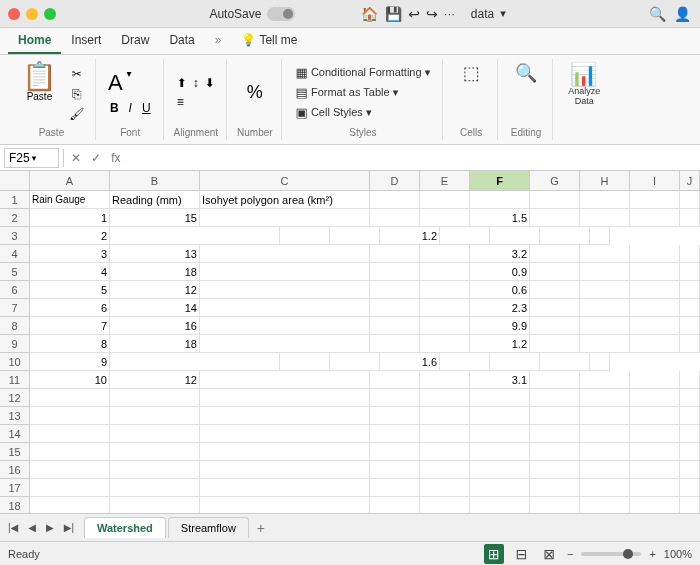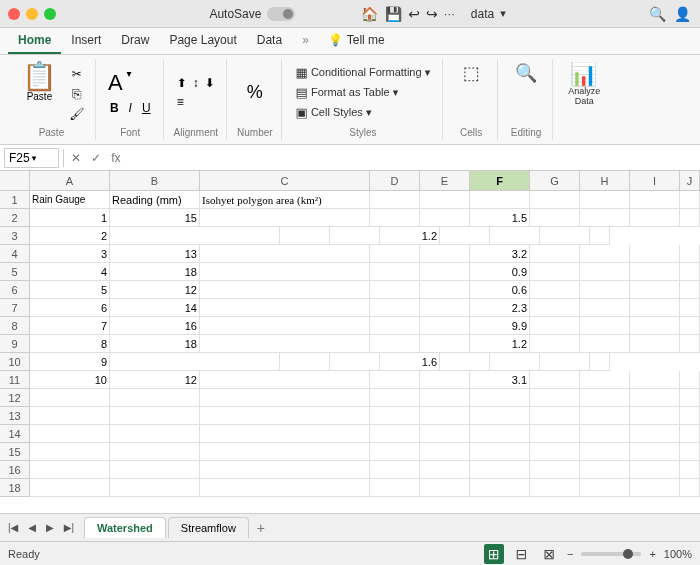--- a/index.html
+++ b/index.html
@@ -112,21 +112,20 @@
       <span style="font-size:14px;">🔍</span>
       <span style="font-size:14px;">👤</span>
     </div>
   </div>
 
   <div class="ribbon">
     <div class="ribbon-tabs">
       <div class="ribbon-tab active">Home</div>
       <div class="ribbon-tab">Insert</div>
       <div class="ribbon-tab">Draw</div>
-      <div class="ribbon-tab">Page Layout</div>
       <div class="ribbon-tab">Data</div>
       <div class="ribbon-tab" style="color:#888;">»</div>
       <div class="ribbon-tab" style="display:flex;align-items:center;gap:3px;">
         <span>💡</span> Tell me
       </div>
     </div>
 
     <div class="ribbon-content">
 
       <div class="ribbon-group">
@@ -252,21 +251,21 @@
         <div class="col-header" style="width:50px;">H</div>
         <div class="col-header" style="width:50px;">I</div>
         <div class="col-header" style="width:20px;">J</div>
       </div>
 
       <div id="grid-body">
           <div class="grid-row">
             <div class="row-header">1</div>
             <div class="grid-cell text-cell" style="width: 80px; min-width: 80px; font-size: 10px;">Rain Gauge</div>
             <div class="grid-cell text-cell" style="width: 90px; min-width: 90px;">Reading (mm)</div>
-            <div class="grid-cell text-cell" style="width: 170px; min-width: 170px; font-family: Liberation Serif, serif;">Isohyet polygon area (km²)</div>
+            <div class="grid-cell text-cell" style="width: 170px; min-width: 170px;">Isohyet polygon area (km²)</div>
             <div class="grid-cell text-cell" style="width: 50px; min-width: 50px;"></div>
             <div class="grid-cell text-cell" style="width: 50px; min-width: 50px;"></div>
             <div class="grid-cell text-cell" style="width: 60px; min-width: 60px;"></div>
             <div class="grid-cell text-cell" style="width: 50px; min-width: 50px;"></div>
             <div class="grid-cell text-cell" style="width: 50px; min-width: 50px;"></div>
             <div class="grid-cell text-cell" style="width: 50px; min-width: 50px;"></div>
             <div class="grid-cell" style="width: 20px;"></div>
           </div>
           <div class="grid-row">
             <div class="row-header">2</div>
@@ -443,20 +442,33 @@
             <div class="grid-cell text-cell" style="width: 50px; min-width: 50px;"></div>
             <div class="grid-cell text-cell" style="width: 50px; min-width: 50px;"></div>
             <div class="grid-cell text-cell" style="width: 60px; min-width: 60px;"></div>
             <div class="grid-cell text-cell" style="width: 50px; min-width: 50px;"></div>
             <div class="grid-cell text-cell" style="width: 50px; min-width: 50px;"></div>
             <div class="grid-cell text-cell" style="width: 50px; min-width: 50px;"></div>
             <div class="grid-cell" style="width: 20px;"></div>
           </div>
           <div class="grid-row">
             <div class="row-header">16</div>
+            <div class="grid-cell text-cell" style="width: 80px; min-width: 80px;"></div>
+            <div class="grid-cell text-cell" style="width: 90px; min-width: 90px;"></div>
+            <div class="grid-cell text-cell" style="width: 170px; min-width: 170px;"></div>
+            <div class="grid-cell text-cell" style="width: 50px; min-width: 50px;"></div>
+            <div class="grid-cell text-cell" style="width: 50px; min-width: 50px;"></div>
+            <div class="grid-cell text-cell" style="width: 60px; min-width: 60px;"></div>
+            <div class="grid-cell text-cell" style="width: 50px; min-width: 50px;"></div>
+            <div class="grid-cell text-cell" style="width: 50px; min-width: 50px;"></div>
+            <div class="grid-cell text-cell" style="width: 50px; min-width: 50px;"></div>
+            <div class="grid-cell" style="width: 20px;"></div>
+          </div>
+          <div class="grid-row">
+            <div class="row-header">17</div>
             <div class="grid-cell text-cell" style="width: 80px; min-width: 80px;"></div>
             <div class="grid-cell text-cell" style="width: 90px; min-width: 90px;"></div>
             <div class="grid-cell text-cell" style="width: 170px; min-width: 170px;"></div>
             <div class="grid-cell text-cell" style="width: 50px; min-width: 50px;"></div>
             <div class="grid-cell text-cell" style="width: 50px; min-width: 50px;"></div>
             <div class="grid-cell text-cell" style="width: 60px; min-width: 60px;"></div>
             <div class="grid-cell text-cell" style="width: 50px; min-width: 50px;"></div>
             <div class="grid-cell text-cell" style="width: 50px; min-width: 50px;"></div>
             <div class="grid-cell text-cell" style="width: 50px; min-width: 50px;"></div>
             <div class="grid-cell" style="width: 20px;"></div>

